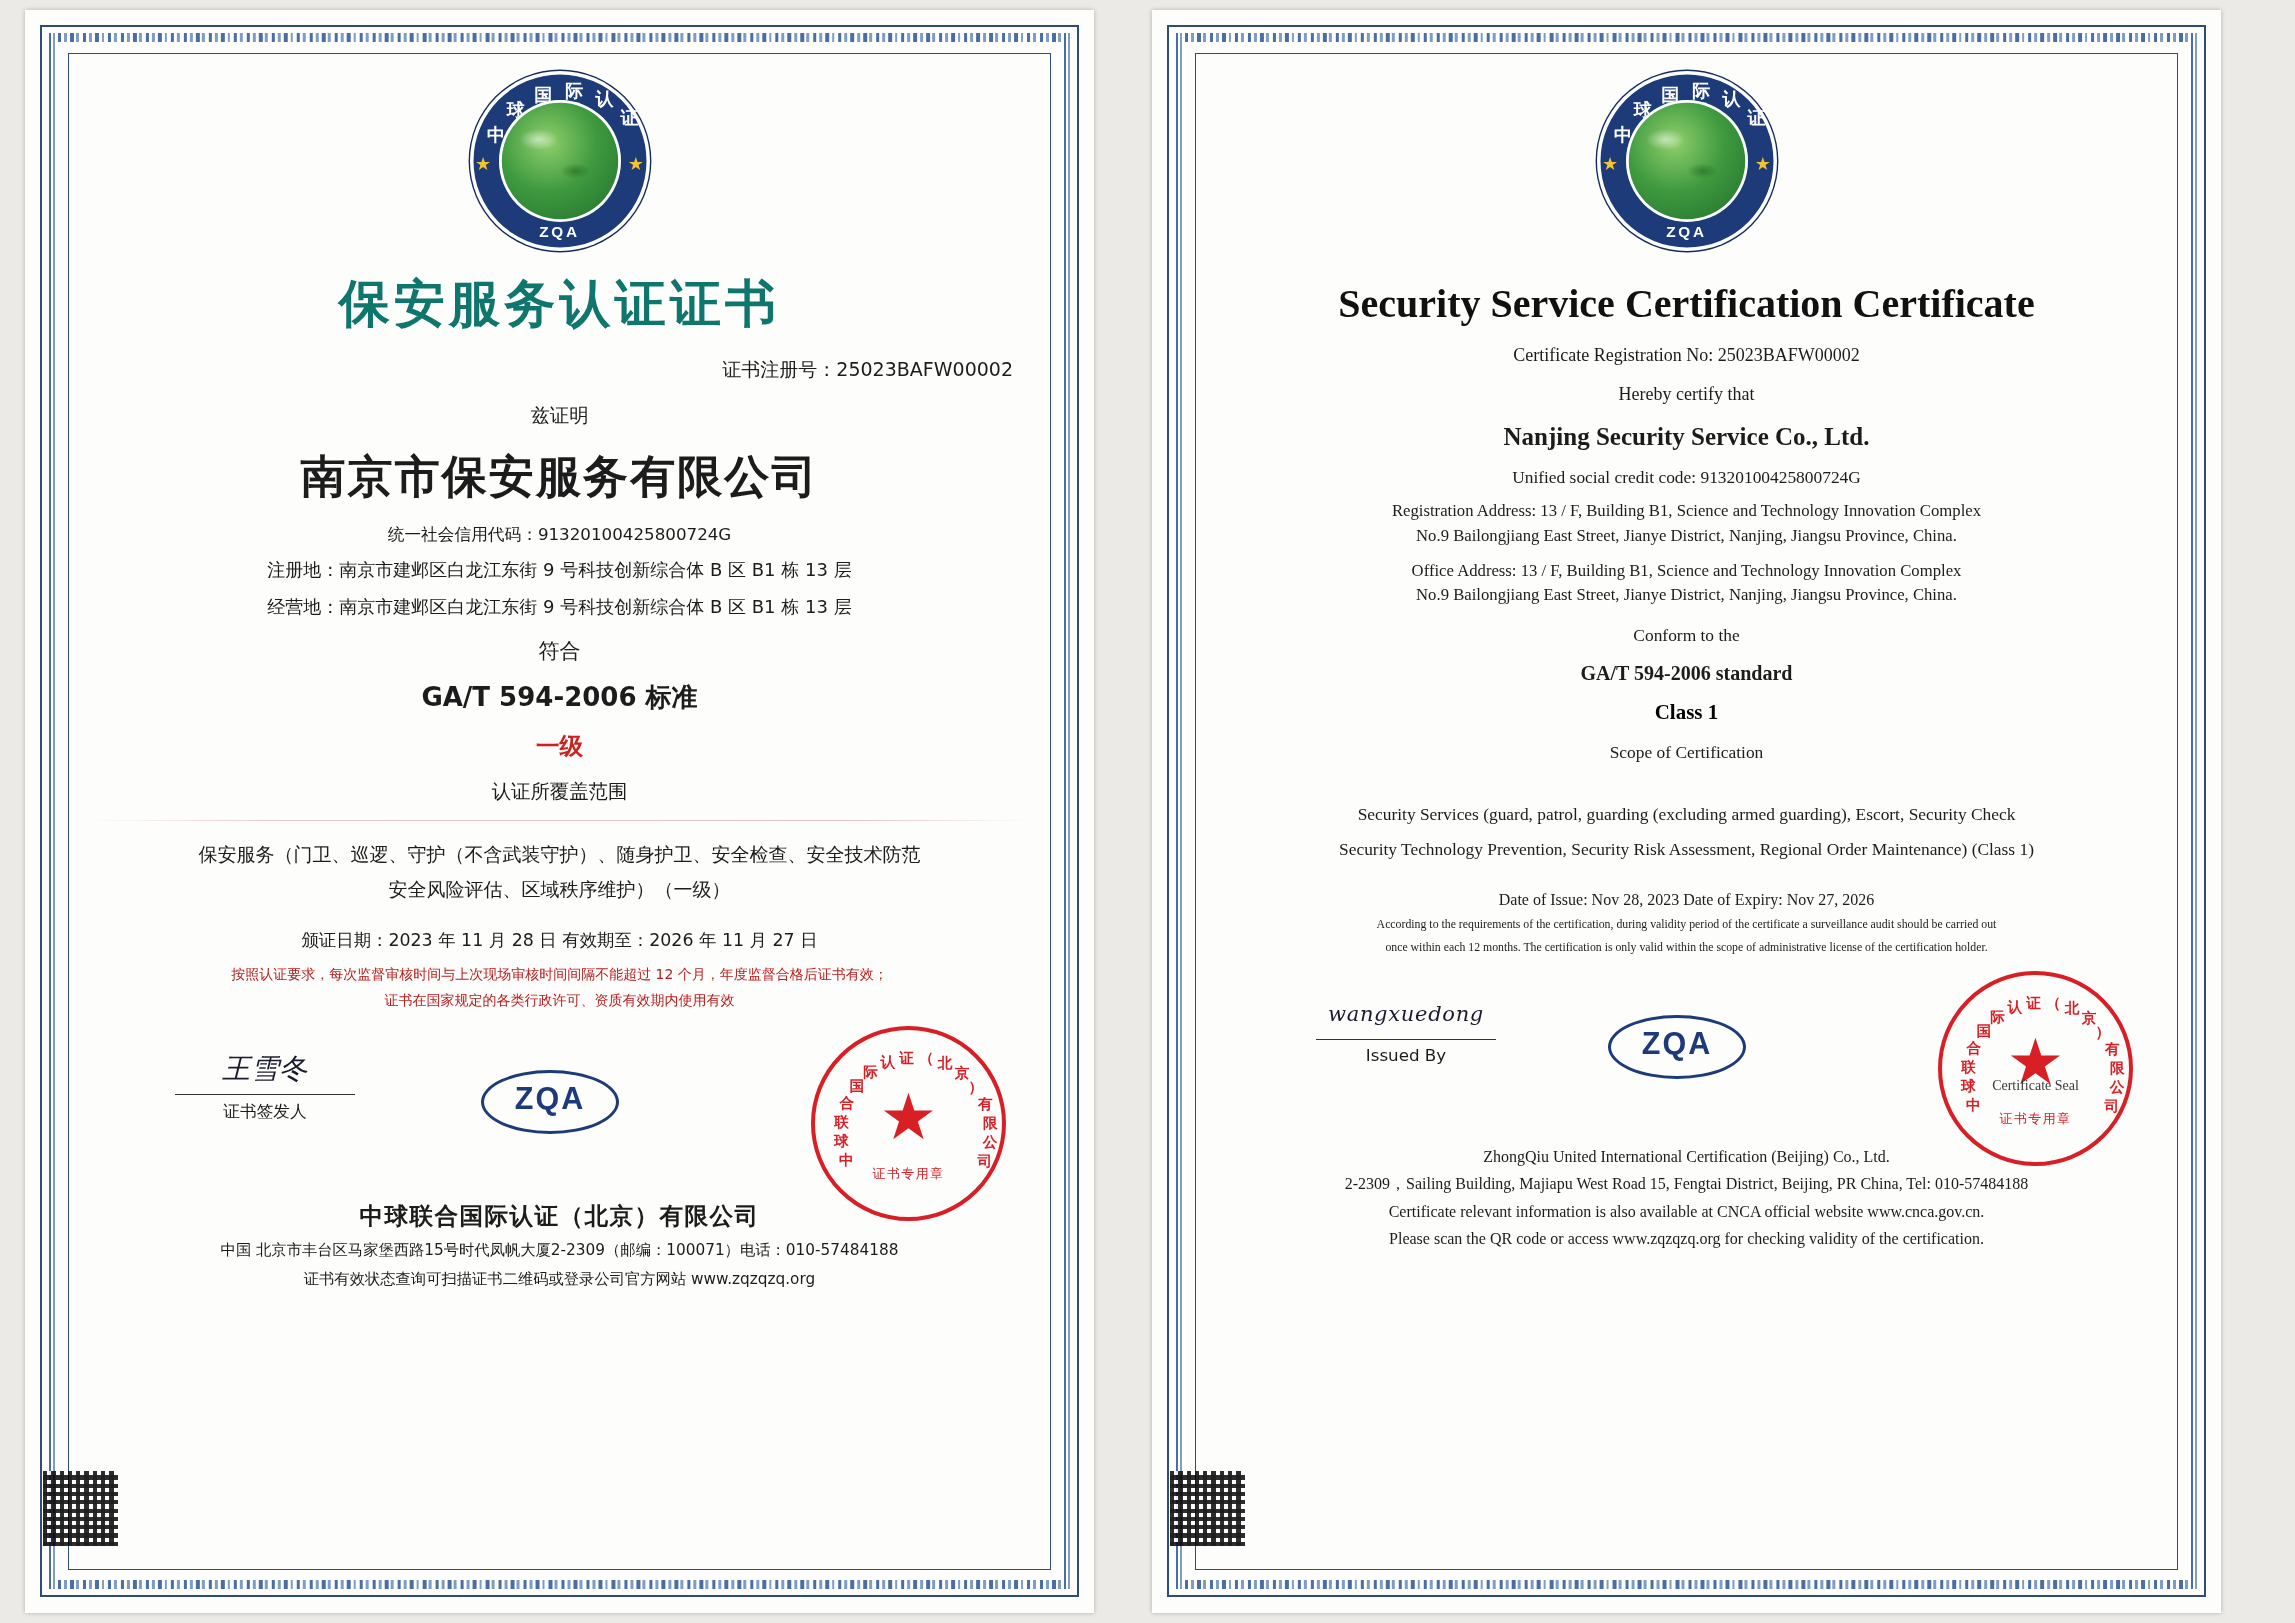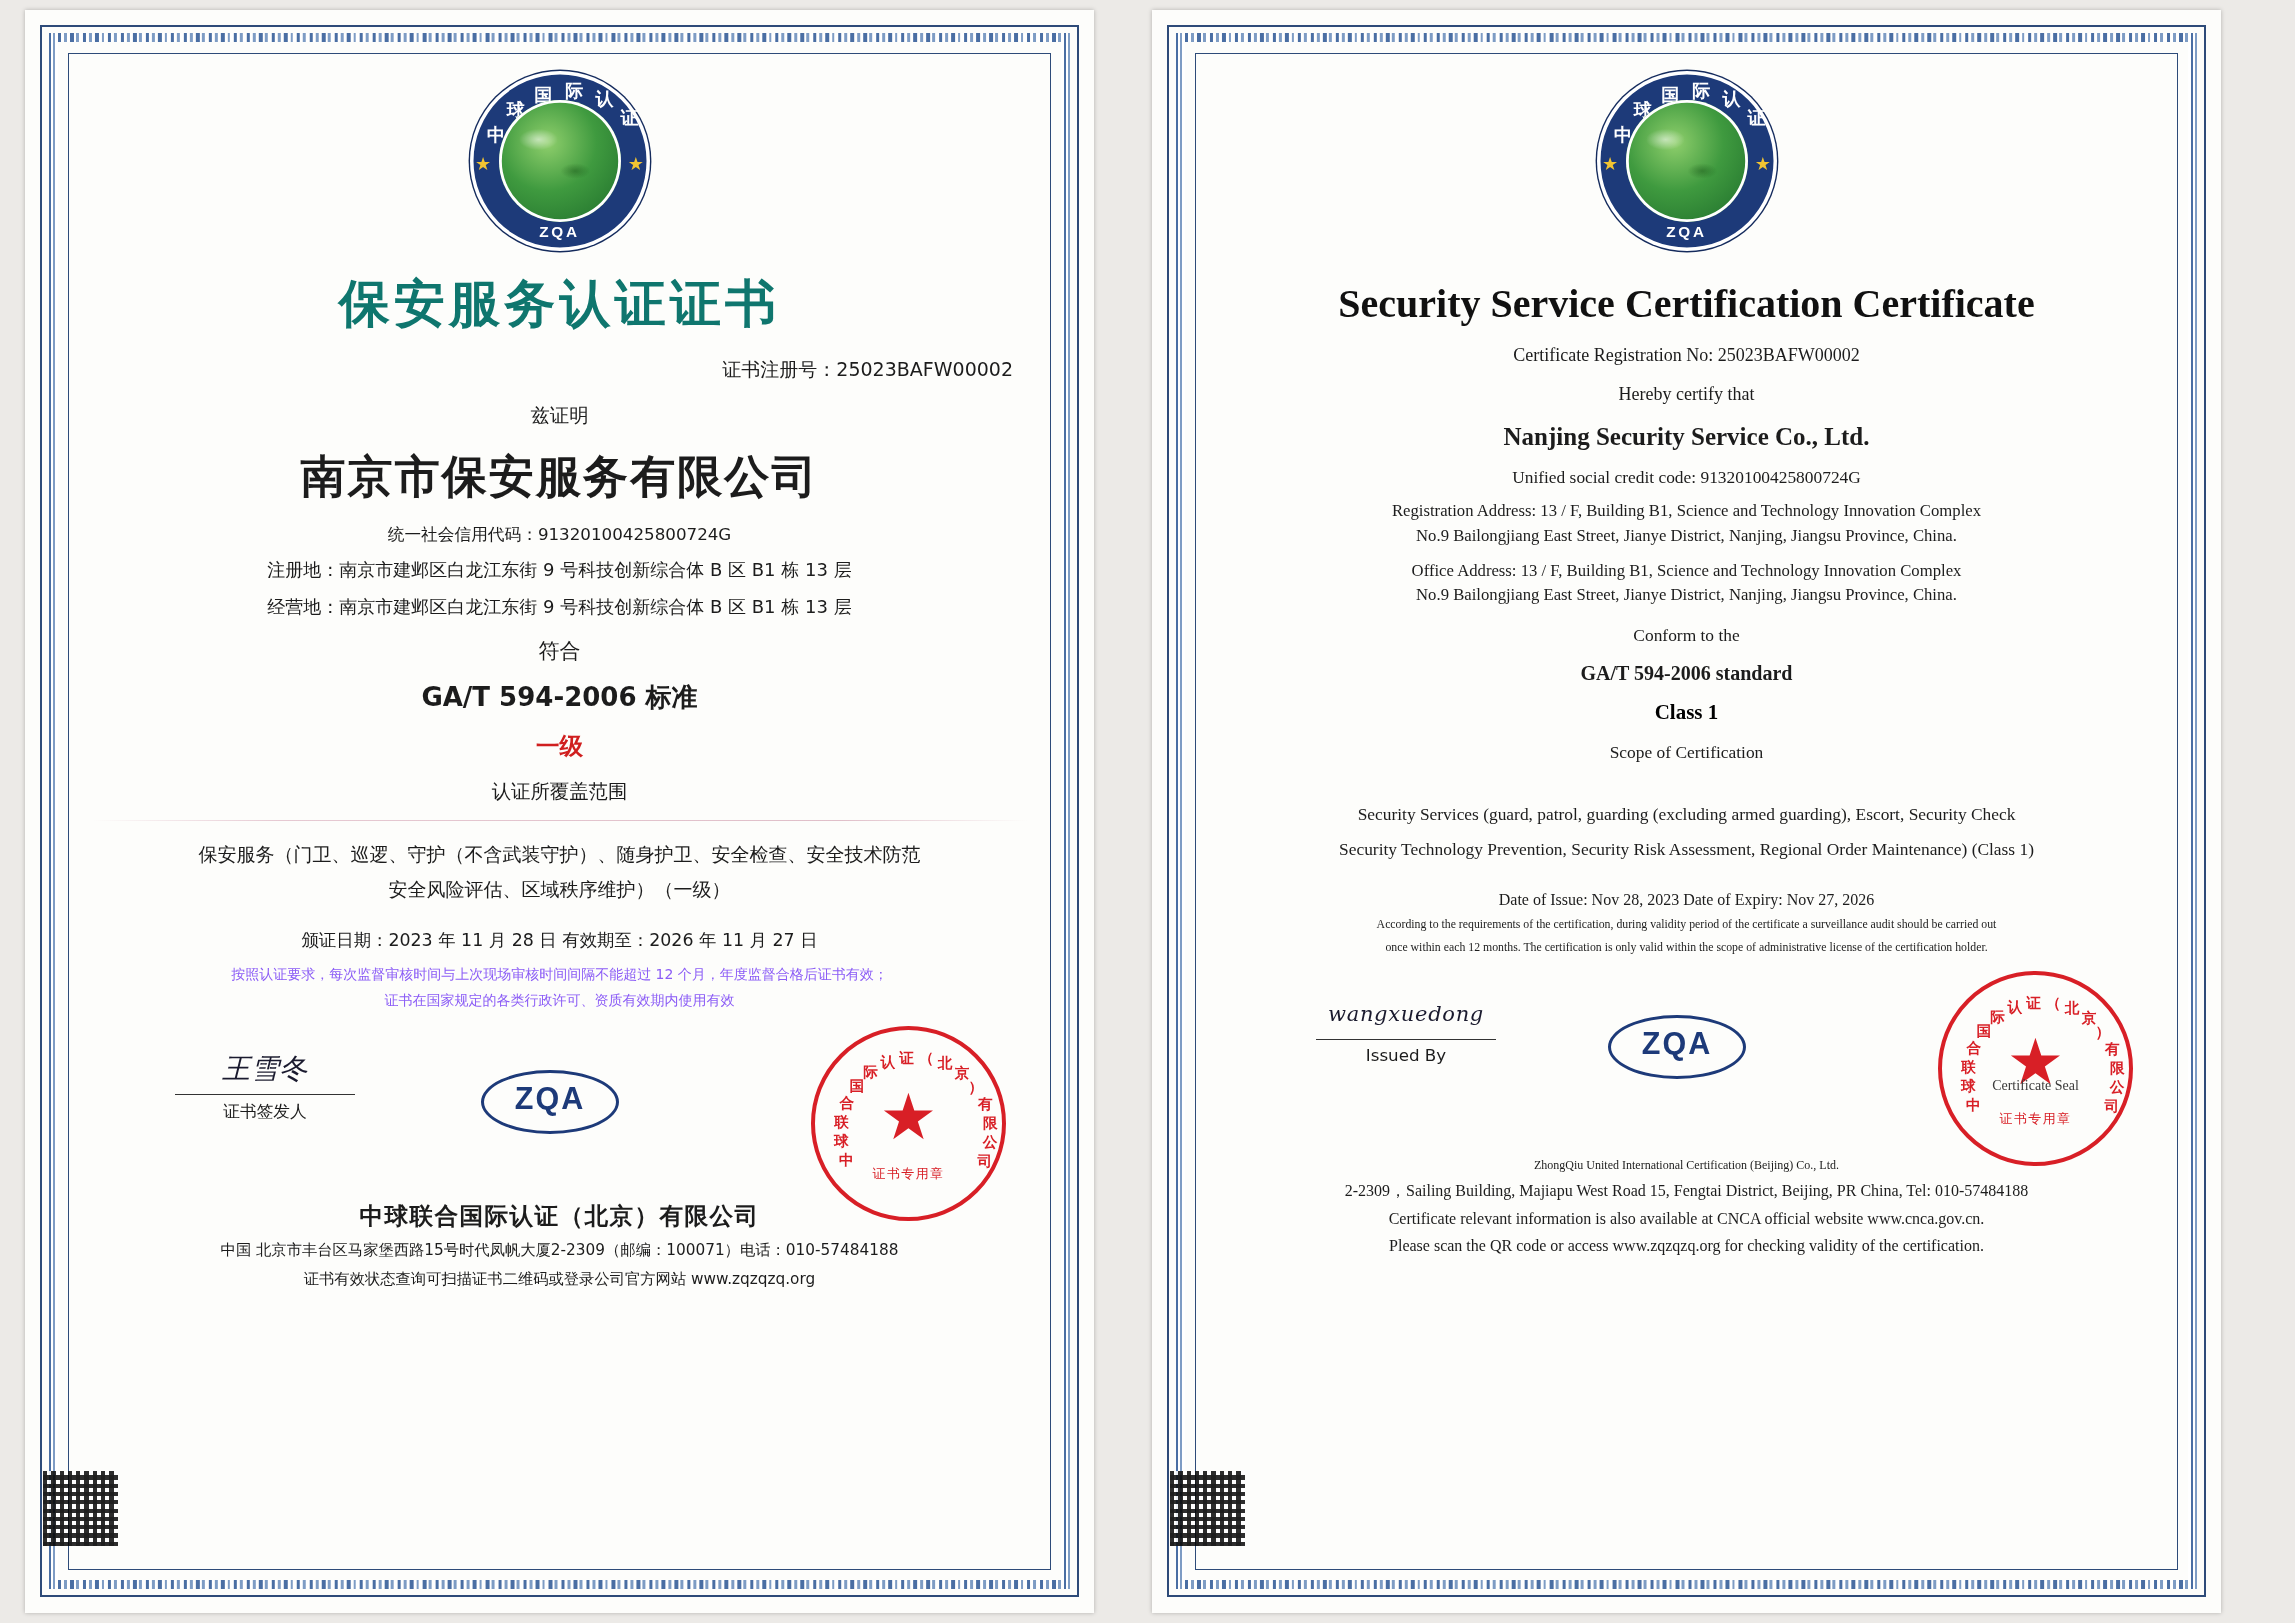--- a/index.html
+++ b/index.html
@@ -217,21 +217,21 @@
     font-size: 17.4px;
     margin-top: 23.6px;
     font-family: "DejaVu Sans", sans-serif;
   }
   .dates-en { font-size: 16px; margin-top: 26px; font-family: "Liberation Serif", serif; }
   .note {
     font-size: 14px;
     margin-top: 11px;
     line-height: 1.6;
     font-family: "DejaVu Sans", sans-serif;
-    color: #8b5cf6;
+    color: #b91c1c;
   }
   .note-en {
     font-size: 11.8px;
     margin-top: 5.6px;
     line-height: 1.55;
     font-family: "Liberation Serif", serif;
   }
 
   
   .sig-row {
@@ -317,22 +317,22 @@
   
   .footer { margin-top: 2.8px; }
   .issuer-cn {
     font-family: "DejaVu Sans", sans-serif;
     font-size: 23.6px;
     font-weight: bold;
     letter-spacing: 1.4px;
     margin-top: 7px;
   }
   .issuer-en {
-    font-size: 12px;
-    margin-top: 20px;
+    font-size: 16px;
+    margin-top: 10px;
   }
   .footer-line {
     font-size: 15.3px;
     margin-top: 8.3px;
     font-family: "DejaVu Sans", sans-serif;
   }
   .footer-line.en { font-family: "Liberation Serif", serif; font-size: 16px; }
 
   .qr {
     position: absolute;

